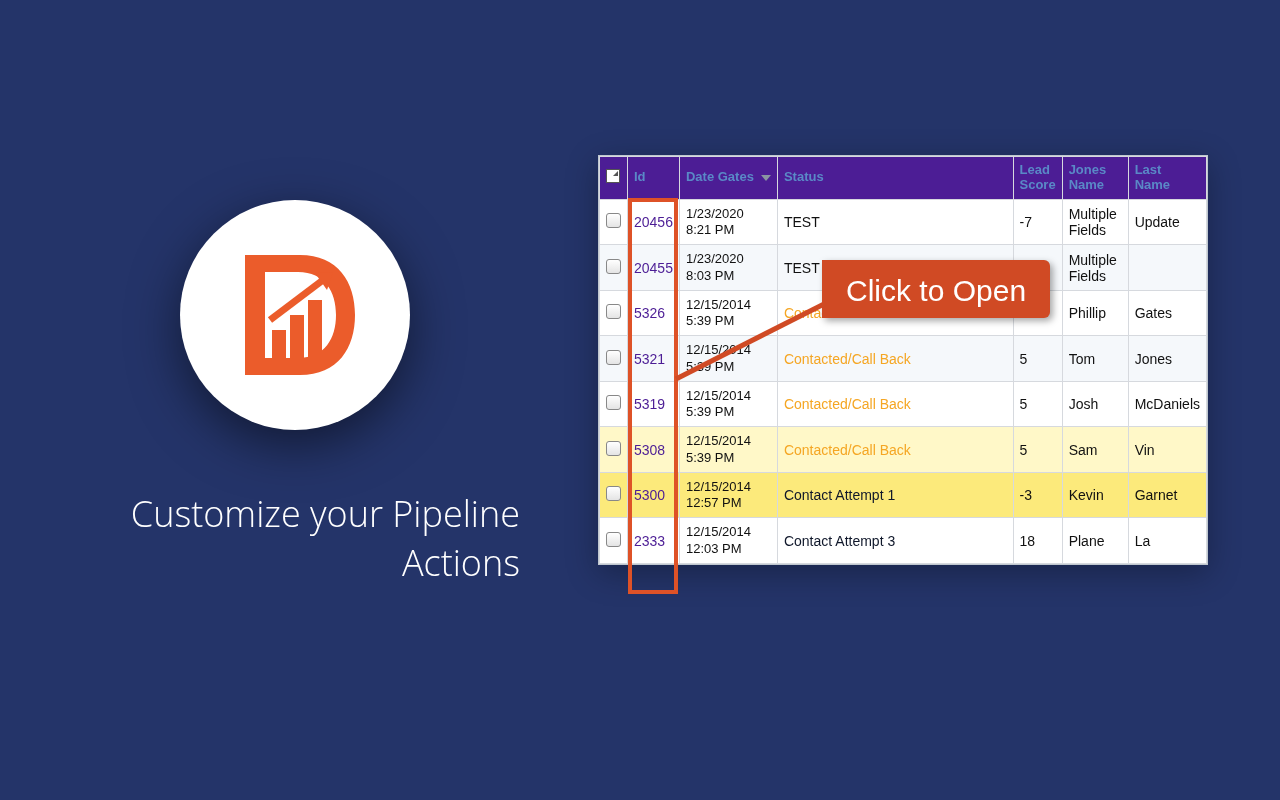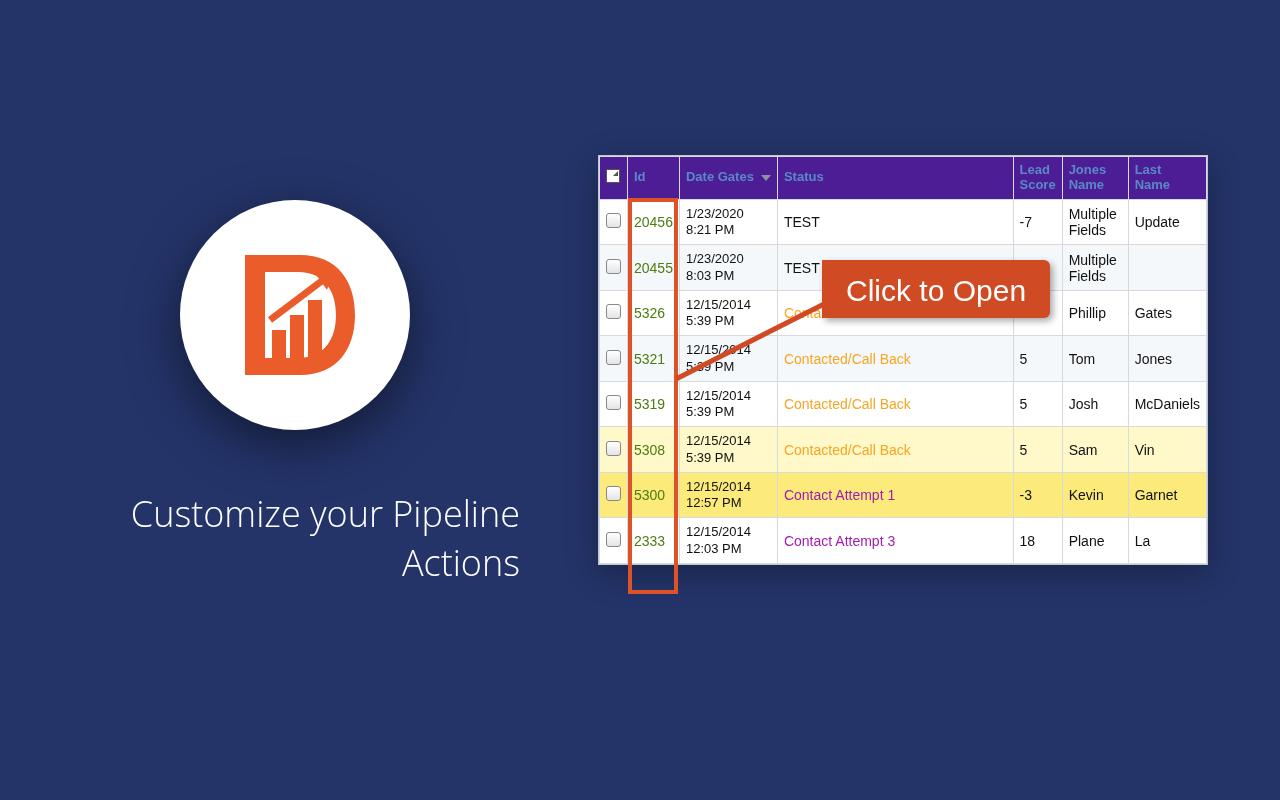--- a/index.html
+++ b/index.html
@@ -79,25 +79,25 @@
     }
     td.td-check { text-align:center; }
     td.td-check .chk {
       display:inline-block;
       width:15px; height:15px;
       border:1px solid #888;
       border-radius:3px;
       background:linear-gradient(#fff,#e4e4e4);
     }
     td.td-id { text-align:right; padding-right:4px; }
-    td.td-id a { color:#4d7c0f; text-decoration:none; }
+    td.td-id a { color:#4c1d95; text-decoration:none; }
     td.td-date { font-size:13px; line-height:1.25; }
     td.td-lead { text-align:right; }
     .status-orange { color:#f5a623; }
-    .status-olive  { color:#a21caf; }
+    .status-olive  { color:#0f172a; }
     tr.row-blue td { background:#f5f8fb; }
     tr.row-lit td  { background:#fff8c8; }
     tr.row-yellow td { background:#fcea7b; }
 
     .id-highlight {
       position:absolute;
       left: 628px;
       top: 198px;
       width: 50px;
       height: 396px;

